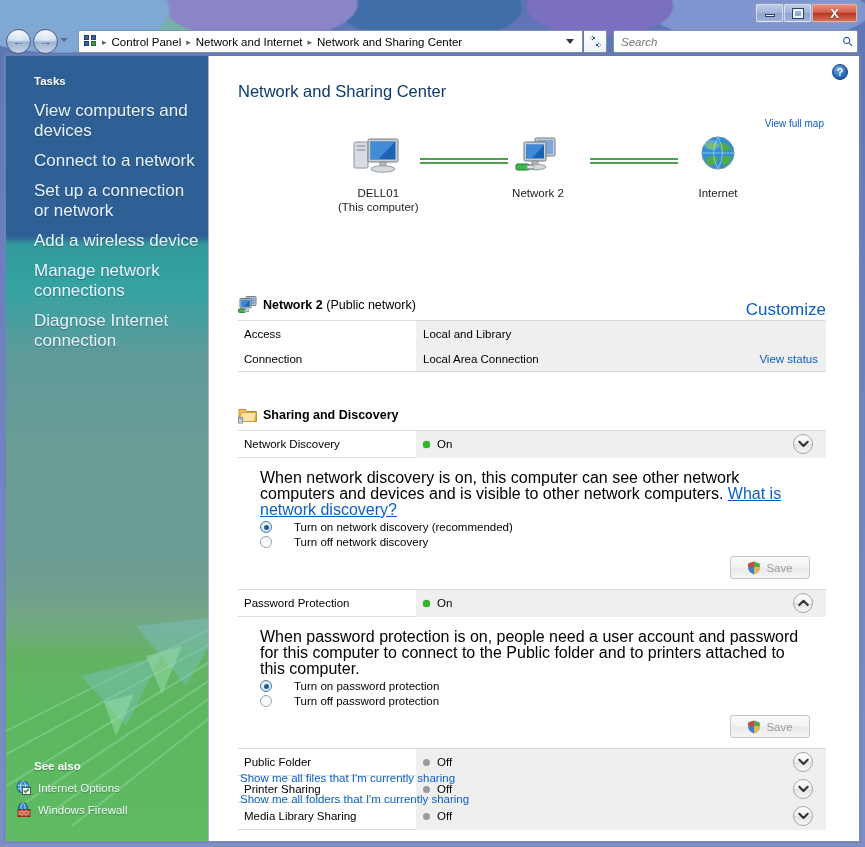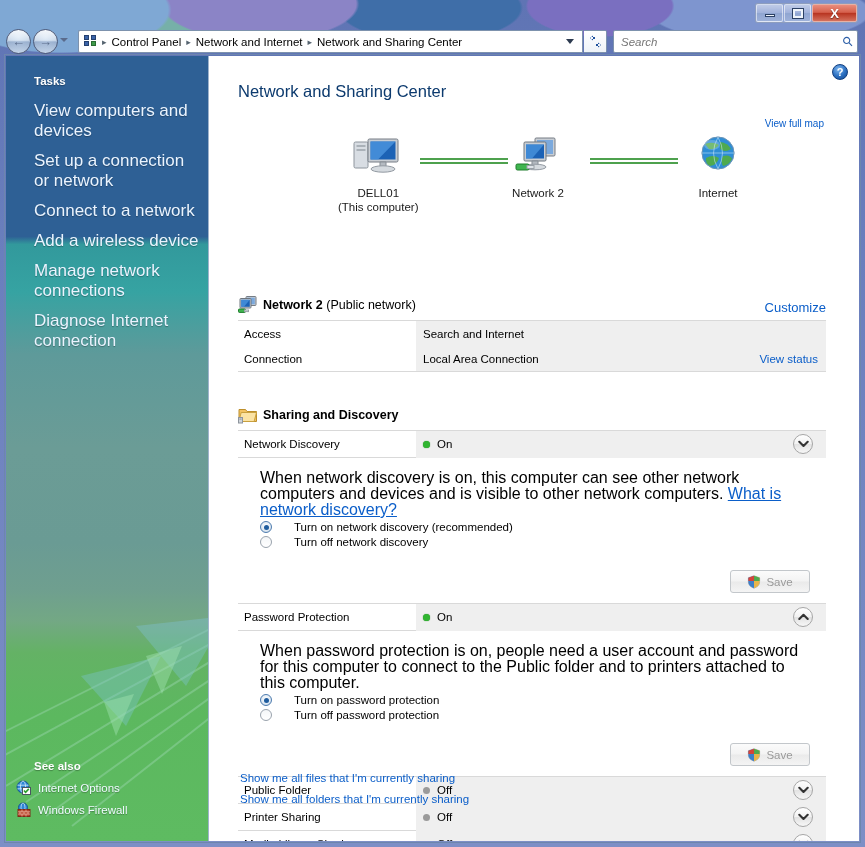--- a/index.html
+++ b/index.html
@@ -193,21 +193,21 @@
     border-top: 2px solid #4ea14e; border-bottom: 2px solid #4ea14e;
   }
 
   
   #network-section { position: absolute; left: 30px; top: 240px; width: 588px; }
   .section-head { display: flex; align-items: center; gap: 5px; padding-bottom: 6px; }
   .section-head .label { font-size: 12.5px; color: #000; }
   .section-head .label b { font-weight: bold; }
   #customize-link {
     position: absolute; right: 0; top: 4px;
-    font-size: 13px; color: #0b5ec9; text-decoration: none; cursor: default;
+    font-size: 17px; color: #0b5ec9; text-decoration: none; cursor: default;
   }
 
   .info-table { width: 588px; border-top: 1px solid #d9d9d9; border-bottom: 1px solid #d9d9d9; }
   .info-row { display: flex; height: 25px; align-items: center; }
   .info-row .k { width: 178px; font-size: 11.5px; color: #000; padding-left: 6px; }
   .info-row .v {
     flex: 1; height: 25px; display: flex; align-items: center;
     background: #efefef; font-size: 11.5px; color: #000; padding-left: 7px;
   }
   .info-row .a {
@@ -257,21 +257,21 @@
   .radio {
     width: 12px; height: 12px; border-radius: 50%; flex: 0 0 auto;
     border: 1px solid #9aa3ad;
     background: linear-gradient(180deg,#f4f6f8 0%,#ffffff 100%);
     display: flex; align-items: center; justify-content: center;
     cursor: default;
   }
   .radio.checked { border-color: #4e7caf; background: radial-gradient(circle at 50% 40%, #ffffff 0%, #dfe9f3 60%, #b7cade 100%); }
   .radio.checked::after { content: ""; width: 5px; height: 5px; border-radius: 50%; background: #1f5c9e; }
   .radio-row label { font-size: 11.5px; color: #000; cursor: default; }
-  .save-row { display: flex; justify-content: flex-end; margin-top: 22px; align-items: flex-end; }
+  .save-row { display: flex; justify-content: flex-end; margin-top: 8px; align-items: flex-end; }
   .save-btn {
     display: flex; align-items: center; justify-content: center; gap: 5px;
     width: 80px; height: 23px;
     border: 1px solid #c3c7cb; border-radius: 3px;
     background: linear-gradient(180deg,#fbfbfb 0%,#f3f3f3 48%,#eaeaea 52%,#f4f4f4 100%);
     font-size: 11.5px; color: #9a9a9a; cursor: default;
   }
 
   #bottom-links { position: absolute; left: 234px; top: 768px; }
   #bottom-links a {
@@ -369,22 +369,22 @@
         </g>
         <g opacity="0.45" fill="#b7f0cb">
           <path d="M160 40 L196 30 L176 78 Z"></path>
           <path d="M118 86 L148 78 L130 120 Z"></path>
         </g>
       </svg>
 
       <div class="sidebar-list">
         <div class="sb-header">Tasks</div>
         <a class="sb-link" href="#">View computers and devices</a>
+        <a class="sb-link" href="#">Connect to a network</a>
         <a class="sb-link" href="#">Set up a connection or network</a>
-        <a class="sb-link" href="#">Connect to a network</a>
         <a class="sb-link" href="#">Add a wireless device</a>
         <a class="sb-link" href="#">Manage network connections</a>
         <a class="sb-link" href="#">Diagnose Internet connection</a>
       </div>
 
       <div id="seealso">
         <div class="sb-header">See also</div>
         <a class="sb-link-icon" href="#">
           <svg class="mini-icon" viewBox="0 0 16 16">
             <circle cx="7" cy="7" r="6" fill="#2f86d6" stroke="#17558f"></circle>
@@ -482,21 +482,21 @@
           </svg>
           <span class="label">
             <b>Network 2</b><span> (Public network)</span>
           </span>
           <a id="customize-link" href="#">Customize</a>
         </div>
 
         <div class="info-table">
           <div class="info-row">
             <div class="k">Access</div>
-            <div class="v">Search and Internet</div>
+            <div class="v">Local and Library</div>
             <div class="a">
                 <a href="#"></a>
               </div>
           </div>
           <div class="info-row">
             <div class="k">Connection</div>
             <div class="v">Local Area Connection</div>
             <div class="a">
                 <a href="#">View status</a>
               </div>

